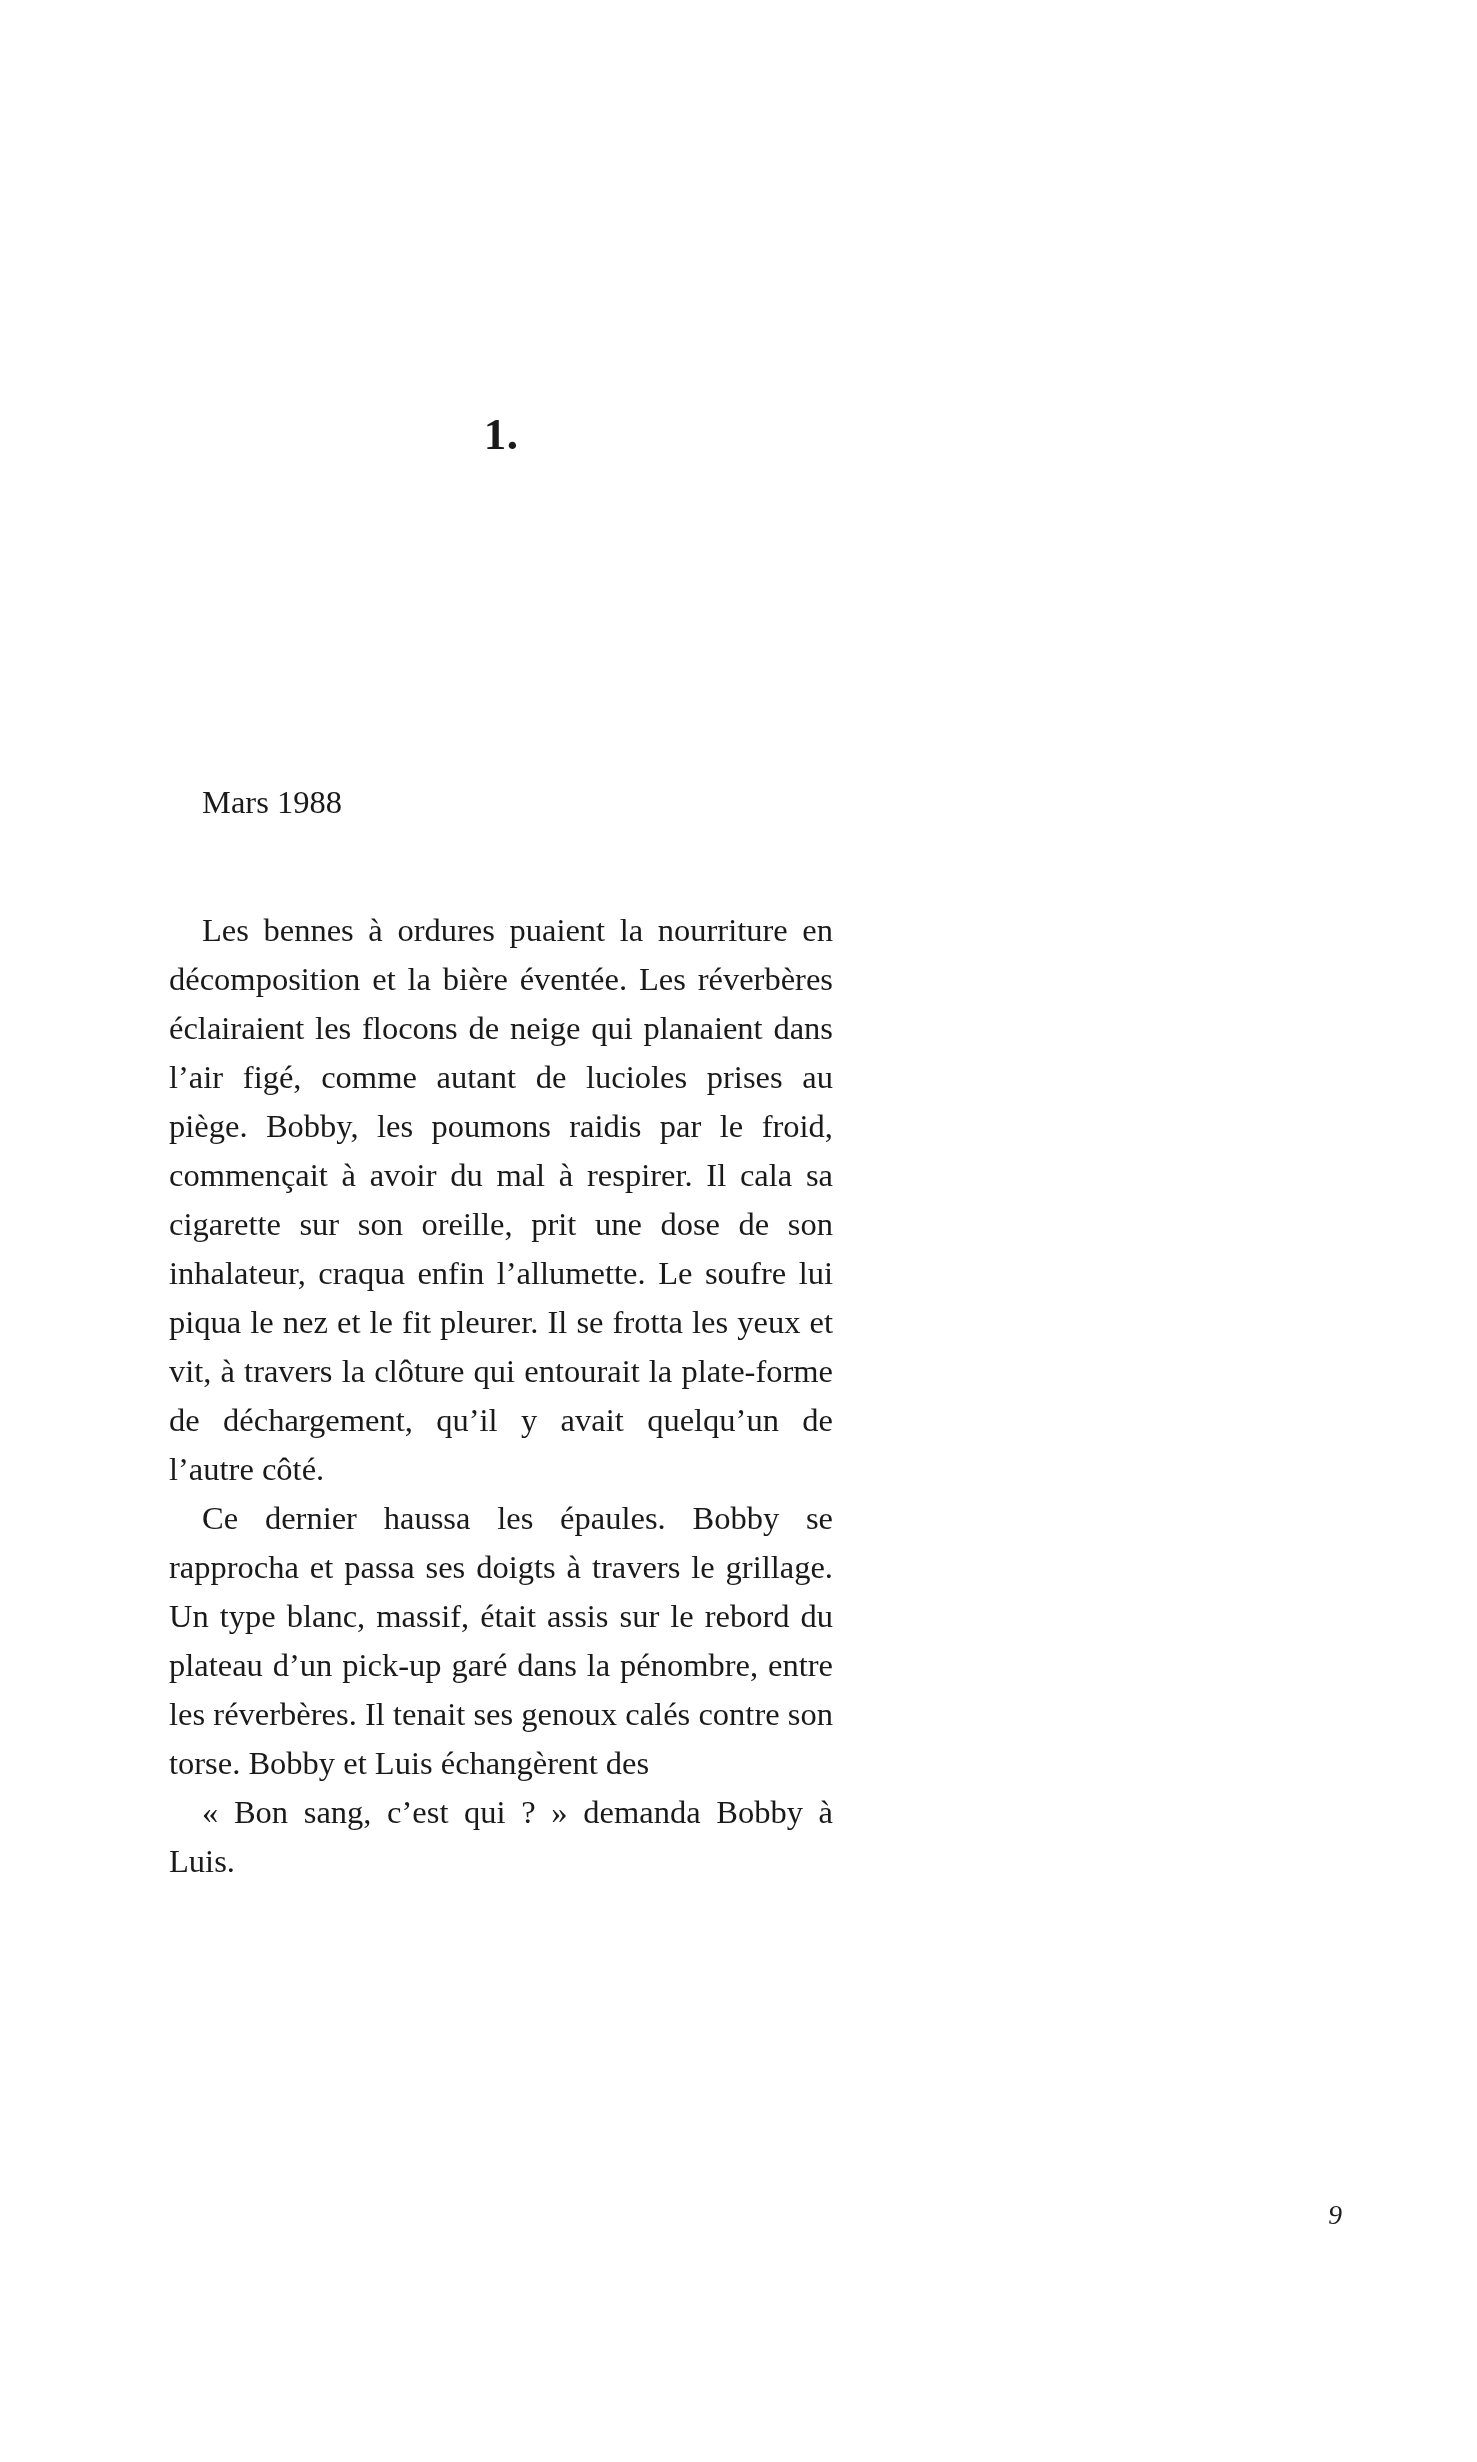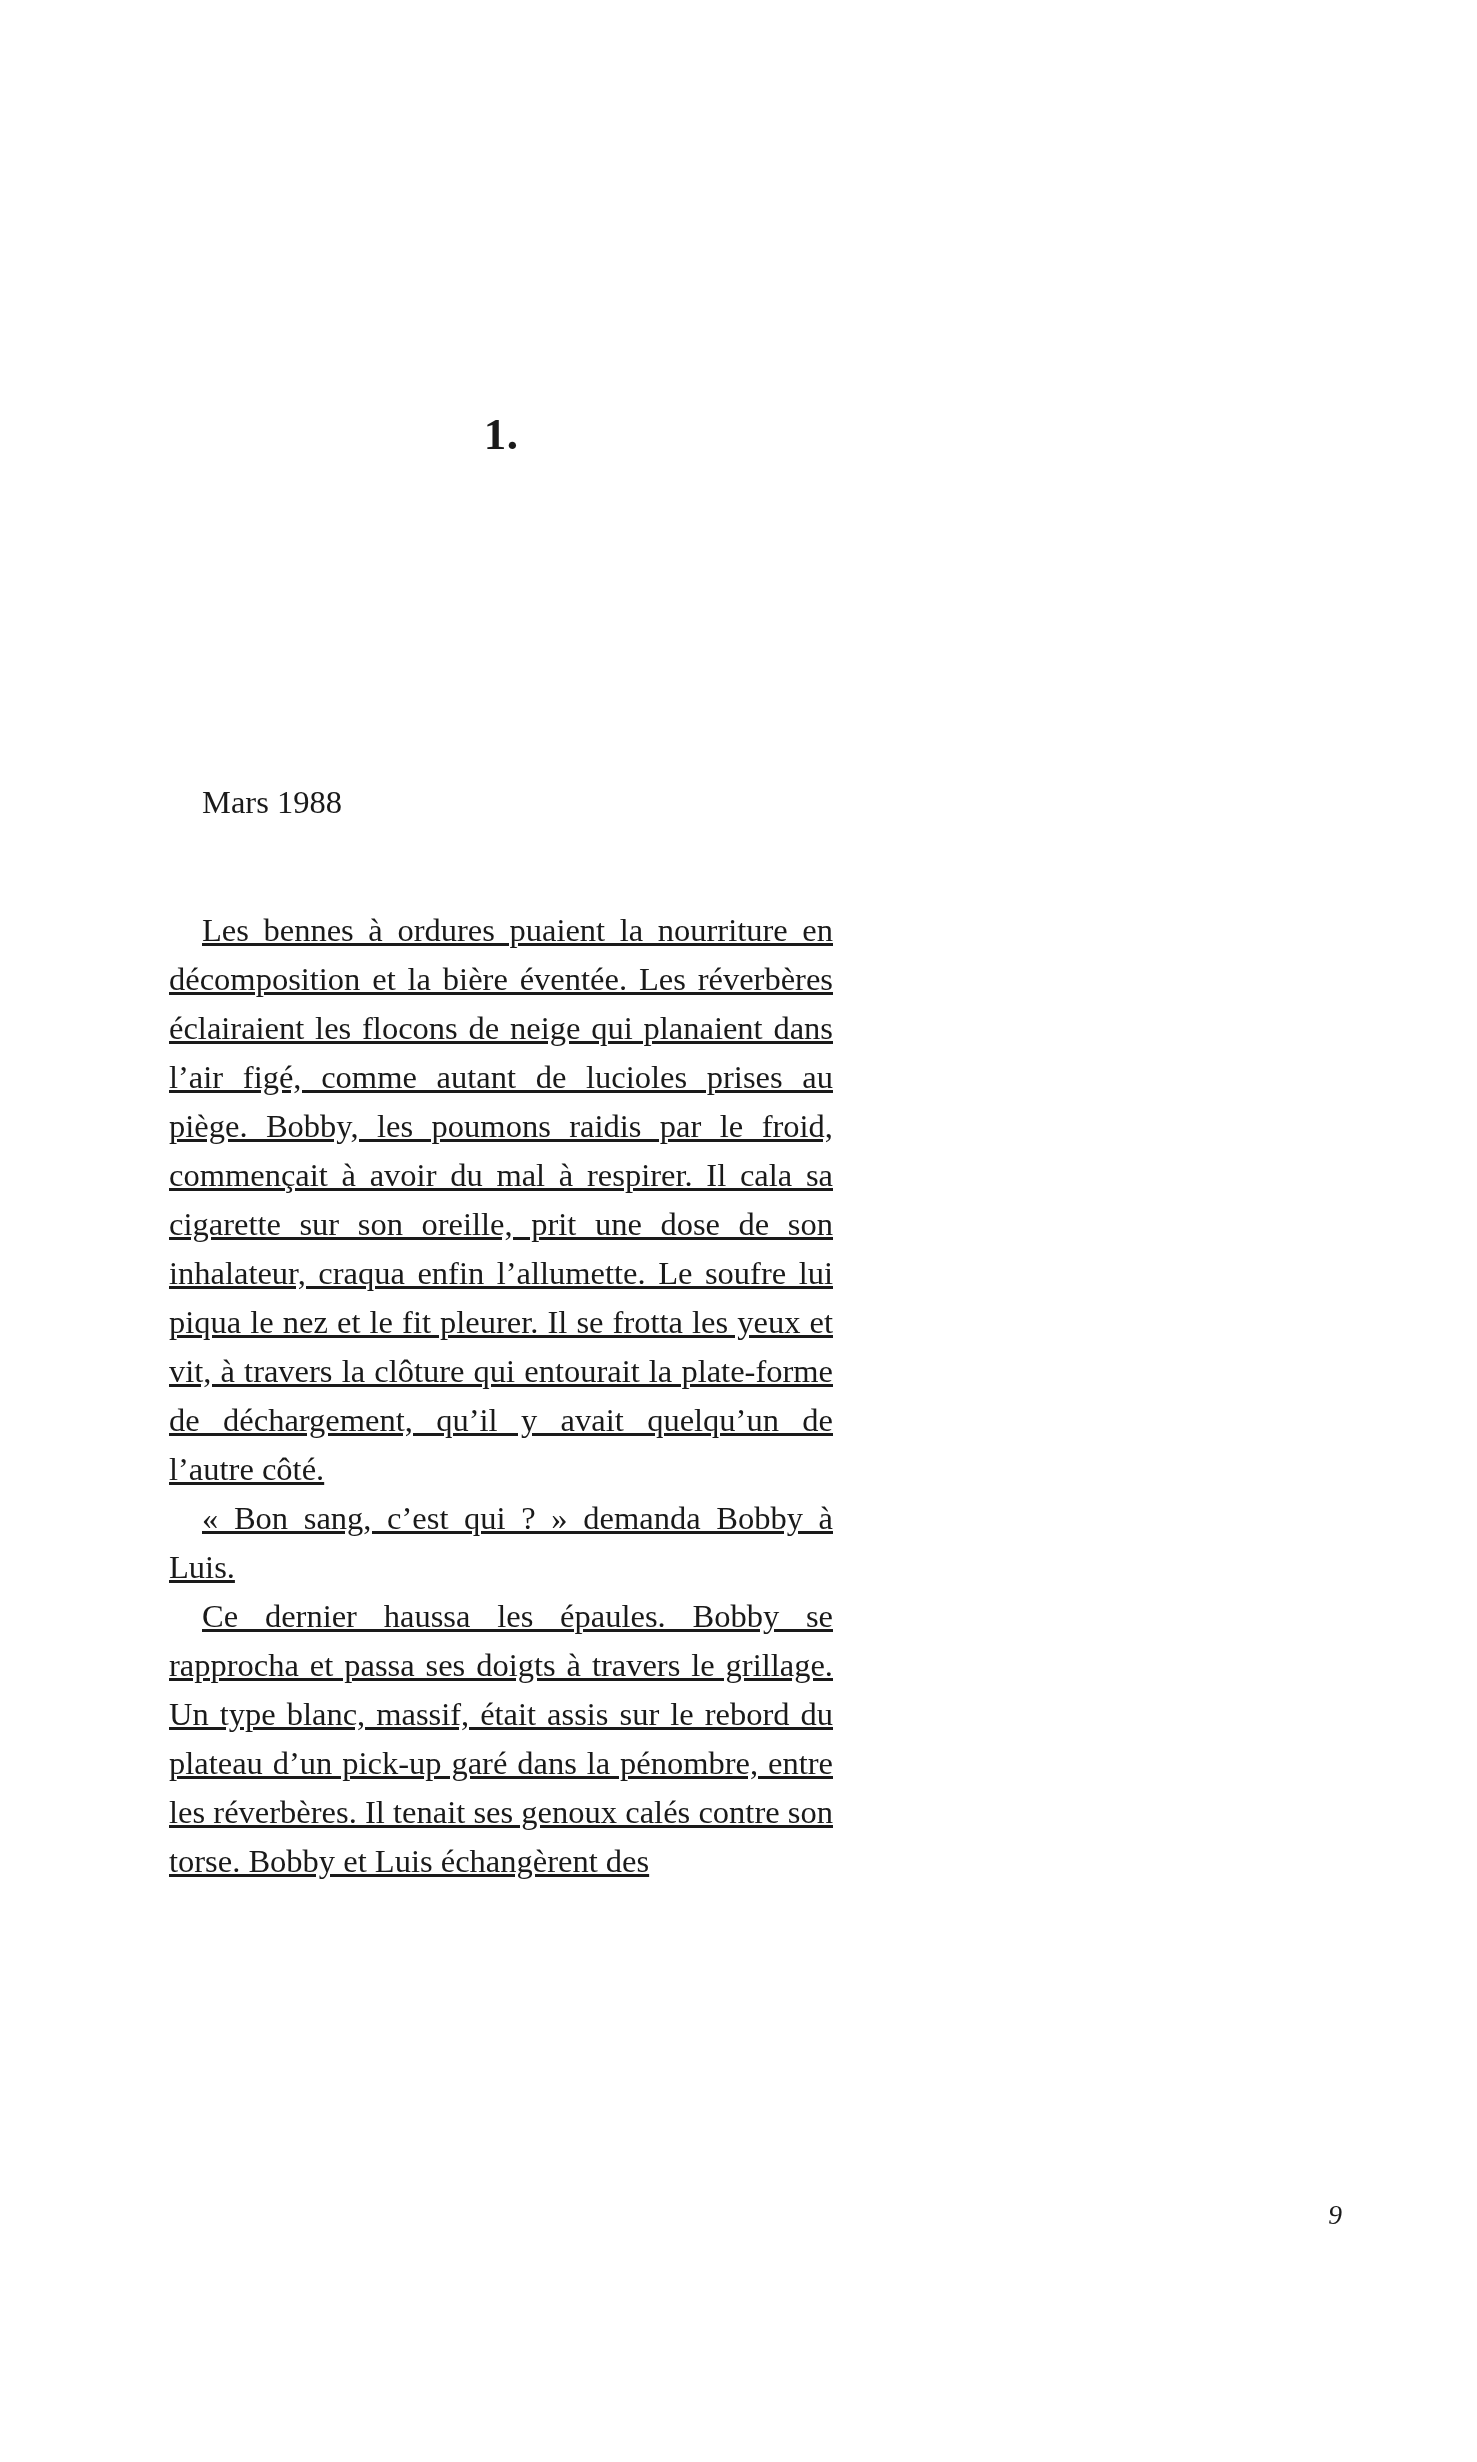--- a/index.html
+++ b/index.html
@@ -58,21 +58,20 @@
     line-height: 49px;
     text-align: justify;
     text-justify: inter-word;
     hyphens: manual;
     color: #1a1a1a;
   }
 
   .body-copy p {
     margin: 0;
     text-indent: 33px;
-    text-decoration: underline;
   }
 
   .page-folio {
     position: absolute;
     left: 0;
     top: 2199px;
     width: 1342px;
     text-align: right;
     font-size: 27.6px;
     font-style: italic;
@@ -83,20 +82,20 @@
 <body>
 
 <div class="page">
 
   <div class="chapter-number">1.</div>
 
   <div class="dateline">Mars 1988</div>
 
   <div class="body-copy">
     <p>Les bennes à ordures puaient la nourriture en décomposition et la bière éventée. Les réverbères éclairaient les flocons de neige qui planaient dans l’air figé, comme autant de lucioles prises au piège. Bobby, les poumons raidis par le froid, commençait à avoir du mal à respirer. Il cala sa cigarette sur son oreille, prit une dose de son inhalateur, craqua enfin l’allumette. Le soufre lui piqua le nez et le fit pleurer. Il se frotta les yeux et vit, à travers la clôture qui entourait la plate-forme de déchargement, qu’il y avait quelqu’un de l’autre côté.</p>
+    <p>Ce dernier haussa les épaules. Bobby se rapprocha et passa ses doigts à travers le grillage. Un type blanc, massif, était assis sur le rebord du plateau d’un pick-up garé dans la pénombre, entre les réverbères. Il tenait ses genoux calés contre son torse. Bobby et Luis échangèrent des</p>
     <p>« Bon sang, c’est qui ? » demanda Bobby à Luis.</p>
-    <p>Ce dernier haussa les épaules. Bobby se rapprocha et passa ses doigts à travers le grillage. Un type blanc, massif, était assis sur le rebord du plateau d’un pick-up garé dans la pénombre, entre les réverbères. Il tenait ses genoux calés contre son torse. Bobby et Luis échangèrent des</p>
   </div>
 
   <div class="page-folio">9</div>
 
 </div>
 
 
 </body></html>

